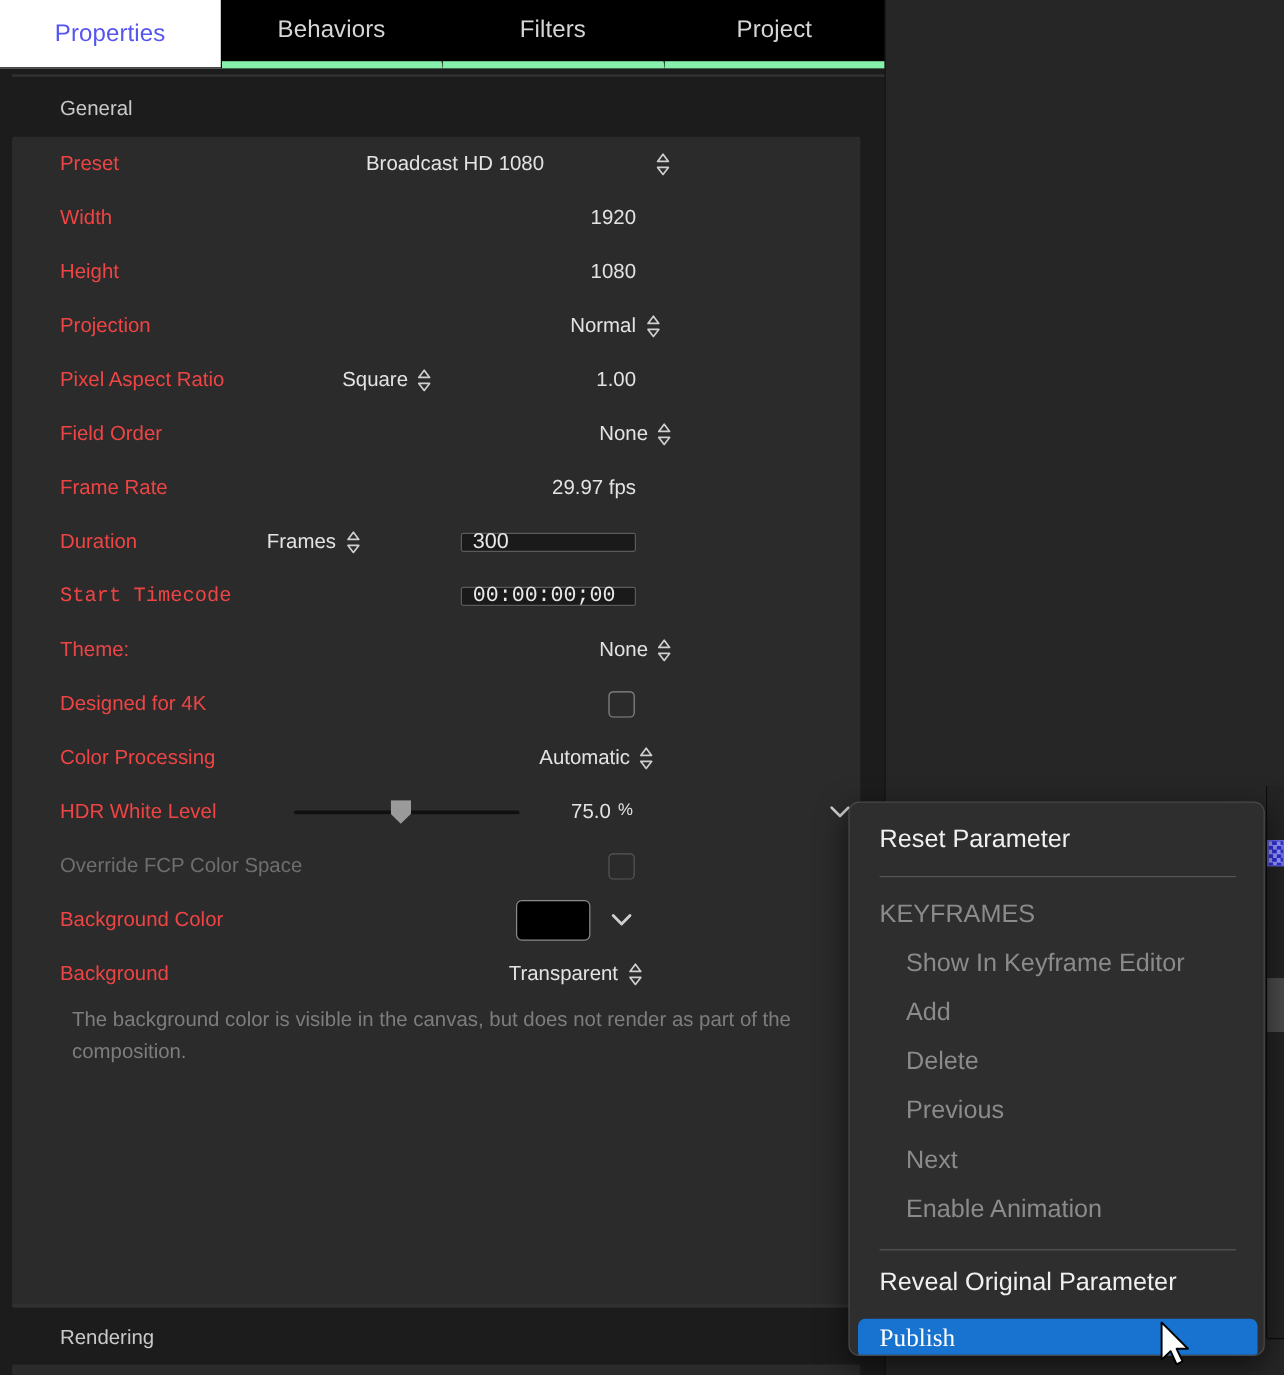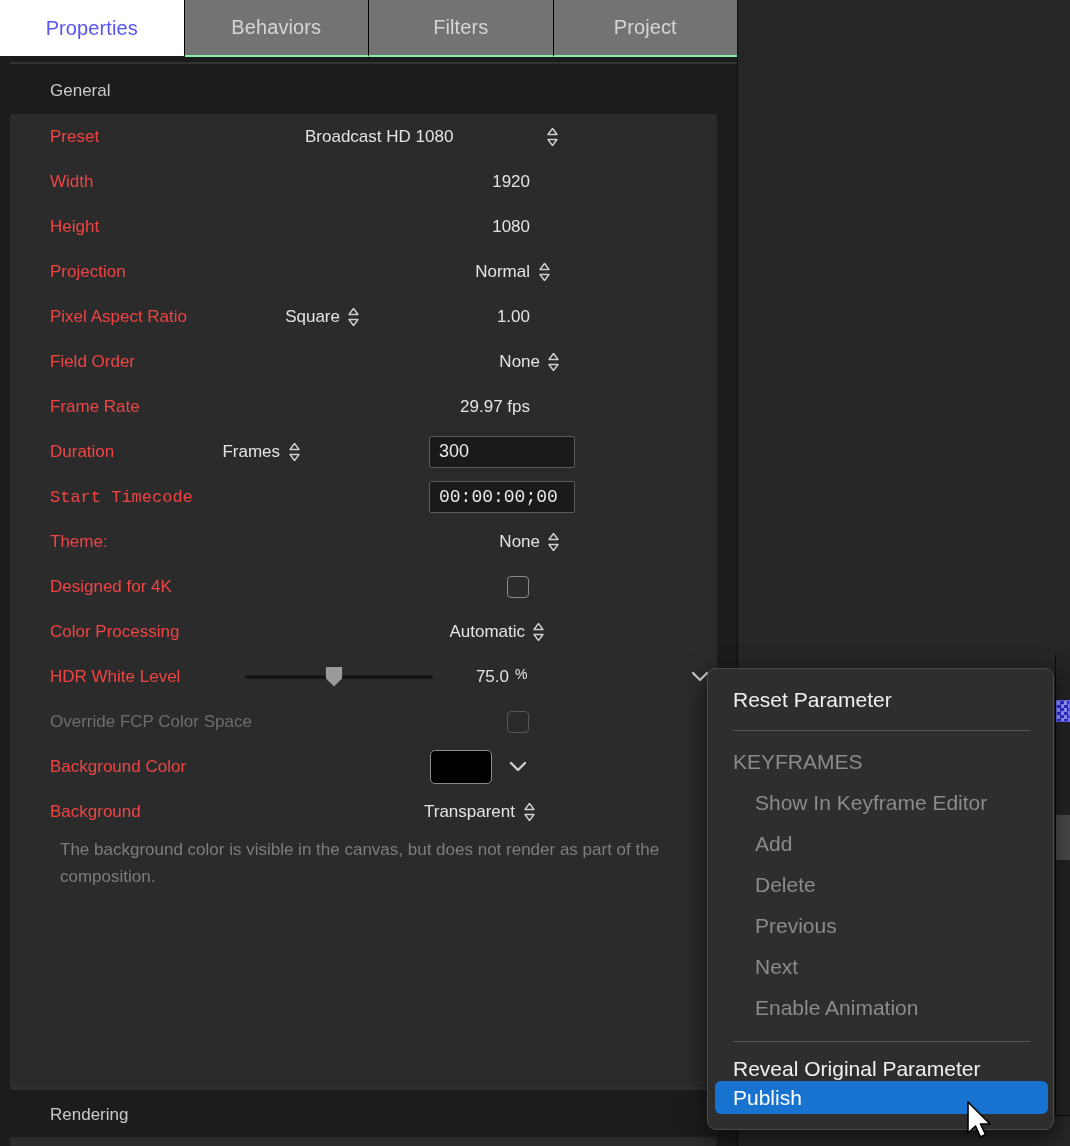--- a/index.html
+++ b/index.html
@@ -38,23 +38,23 @@
     position: absolute; left: 0; top: 0;
     width: 737px; height: 57px;
     display: flex;
     background: #1a1a1a;
   }
   .tab {
     flex: 1 1 0;
     display: flex; align-items: center; justify-content: center;
     font-size: 20px;
     color: #d6d6d6;
-    background: #737373;
+    background: #000000;
     border-right: 1px solid #000;
-    border-bottom: 2px solid #86efac;
+    border-bottom: 6px solid #86efac;
     box-sizing: border-box;
     letter-spacing: .1px;
   }
   .tab:last-child { border-right: none; }
   .tab.active {
     background: #ffffff;
     color: #5755f0;
     border-bottom: 1px solid #1c1c1c;
   }
 
@@ -108,28 +108,28 @@
   .downchev {
     position: absolute; top: 50%;
     transform: translateY(-50%);
     width: 20px; height: 14px;
   }
 
   
   .field {
     position: absolute; top: 50%;
     transform: translateY(-50%);
-    height: 32px;
+    height: 16px;
     background: #1a1a1a;
     border: 1px solid #5a5a5a;
     border-radius: 2px;
     box-sizing: border-box;
     display: flex; align-items: center;
     padding-left: 9px;
-    font-size: 18px; color: #e8e8e8; margin-left: 45px;
+    font-size: 18px; color: #e8e8e8;
   }
 
   
   .checkbox {
     position: absolute; top: 50%;
     transform: translateY(-50%);
     width: 22px; height: 22px;
     border: 1.6px solid #8a8a8a;
     border-radius: 4px;
     background: #2b2b2b;
@@ -424,21 +424,21 @@
   <div class="mi disabled sub" style="top:117px;">Show In Keyframe Editor</div>
   <div class="mi disabled sub" style="top:158px;">Add</div>
   <div class="mi disabled sub" style="top:199px;">Delete</div>
   <div class="mi disabled sub" style="top:240px;">Previous</div>
   <div class="mi disabled sub" style="top:281px;">Next</div>
   <div class="mi disabled sub" style="top:322px;">Enable Animation</div>
 
   <div class="mdiv" style="top:372px;"></div>
 
   <div class="mi enabled" style="top:383px;">Reveal Original Parameter</div>
-  <div class="mi enabled sel" style="top:412px;">Publish</div>
+  <div class="mi enabled sel" style="top:430px;font-family:Liberation Serif, serif;">Publish</div>
 
 </div>
 
 <div class="cursor">
   <svg width="30" height="44" viewBox="0 0 30 44">
     <path d="M2 1 L2 32 L9.5 25 L14.5 36 L19.5 33.5 L14.5 23 L24 23 Z" fill="#ffffff" stroke="#000000" stroke-width="1.6" stroke-linejoin="round"></path>
   </svg>
 </div>
 
 </body></html>

